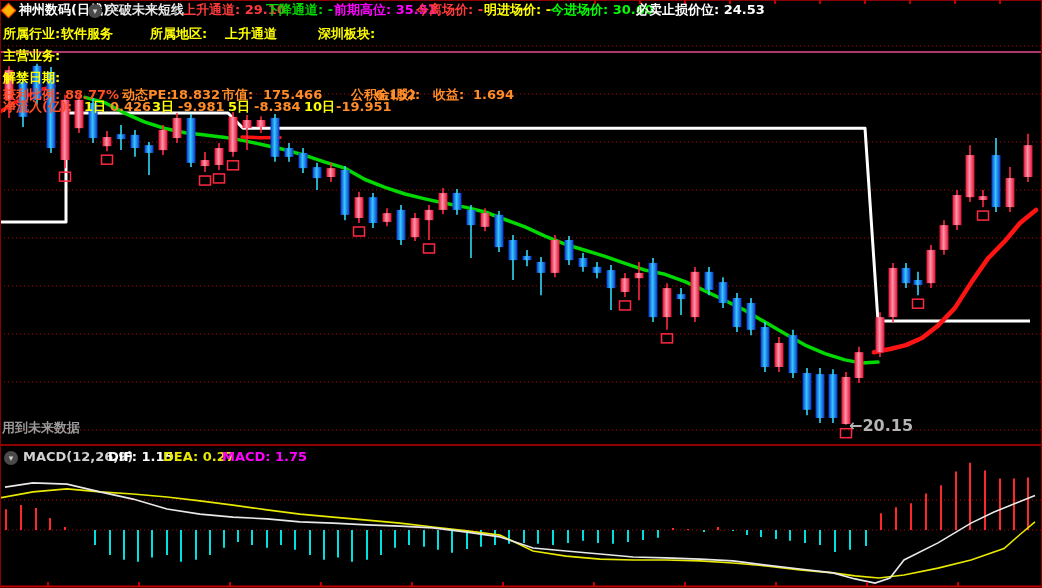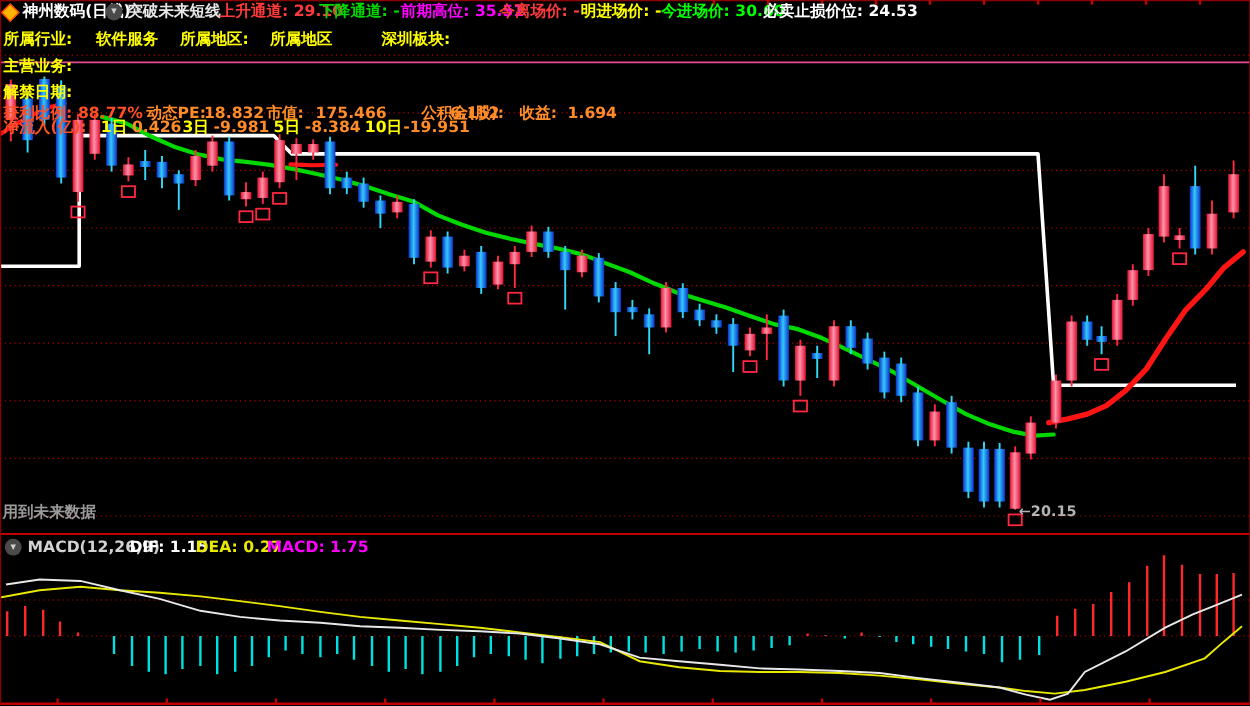--- a/index.html
+++ b/index.html
@@ -331,23 +331,23 @@
     <span class="pos c-grn" style="left:266px;"><span>下降通道:</span> <span>-</span></span>
     <span class="pos c-mag" style="left:334px;"><span>前期高位:</span> <span>35.51</span></span>
     <span class="pos c-red" style="left:416px;"><span>今离场价:</span> <span>-</span></span>
     <span class="pos c-yel" style="left:484px;"><span>明进场价:</span> <span>-</span></span>
     <span class="pos c-grnB" style="left:551px;"><span>今进场价:</span> <span>30.60</span></span>
     <span class="pos c-wht" style="left:636px;"><span>必卖止损价位:</span> <span>24.53</span></span>
   </div>
 
   <div class="trow c-yel" style="top:27px;left:0;">
     <span class="pos" style="left:3px;">所属行业:</span>
-    <span class="pos" style="left:80px;">软件服务</span>
+    <span class="pos" style="left:61px;">软件服务</span>
     <span class="pos" style="left:150px;">所属地区:</span>
-    <span class="pos" style="left:225px;">所属地区</span>
+    <span class="pos" style="left:225px;">上升通道</span>
     <span class="pos" style="left:318px;">深圳板块:</span>
   </div>
 
   <div class="trow c-yel" style="top:49px;left:3px;">主营业务:</div>
   <div class="trow c-yel" style="top:71px;left:3px;">解禁日期:</div>
 
   <div class="trow" style="top:88px;left:0;">
     <span class="pos c-orgD" style="left:3px;">获利比例:</span>
     <span class="pos c-orgD" style="left:65px;">88.77%</span>
     <span class="pos c-org" style="left:122px;">动态PE:</span>
@@ -366,21 +366,21 @@
     <span class="pos c-org" style="left:110px;">0.426</span>
     <span class="pos c-yel" style="left:152px;">3日</span>
     <span class="pos c-org" style="left:178px;">-9.981</span>
     <span class="pos c-yel" style="left:228px;text-align:center;">5日</span>
     <span class="pos c-org" style="left:254px;">-8.384</span>
     <span class="pos c-yel" style="left:304px;">10日</span>
     <span class="pos c-org" style="left:336px;">-19.951</span>
   </div>
 
   <div class="trow c-note" style="top:421px;left:2px;font-weight:bold;">用到未来数据</div>
-  <div class="trow c-gry" style="top:419px;left:849px;font-size:12px;">←20.15</div>
+  <div class="trow c-gry" style="top:419px;left:849px;font-size:16px;">←20.15</div>
 
   <div class="macd-row">
     <span class="pos" style="left:4px;top:0;"><span class="icon-circle">▾</span></span>
     <span class="pos" style="left:23px;color:#d2d2d2;">MACD(12,26,9)</span>
     <span class="pos c-wht" style="left:108px;"><span>DIF:</span> <span>1.15</span></span>
     <span class="pos" style="left:163px;color:#e8e800;"><span>DEA:</span> <span>0.27</span></span>
     <span class="pos c-mag" style="left:222px;"><span>MACD:</span> <span>1.75</span></span>
   </div>
 
 </div>

